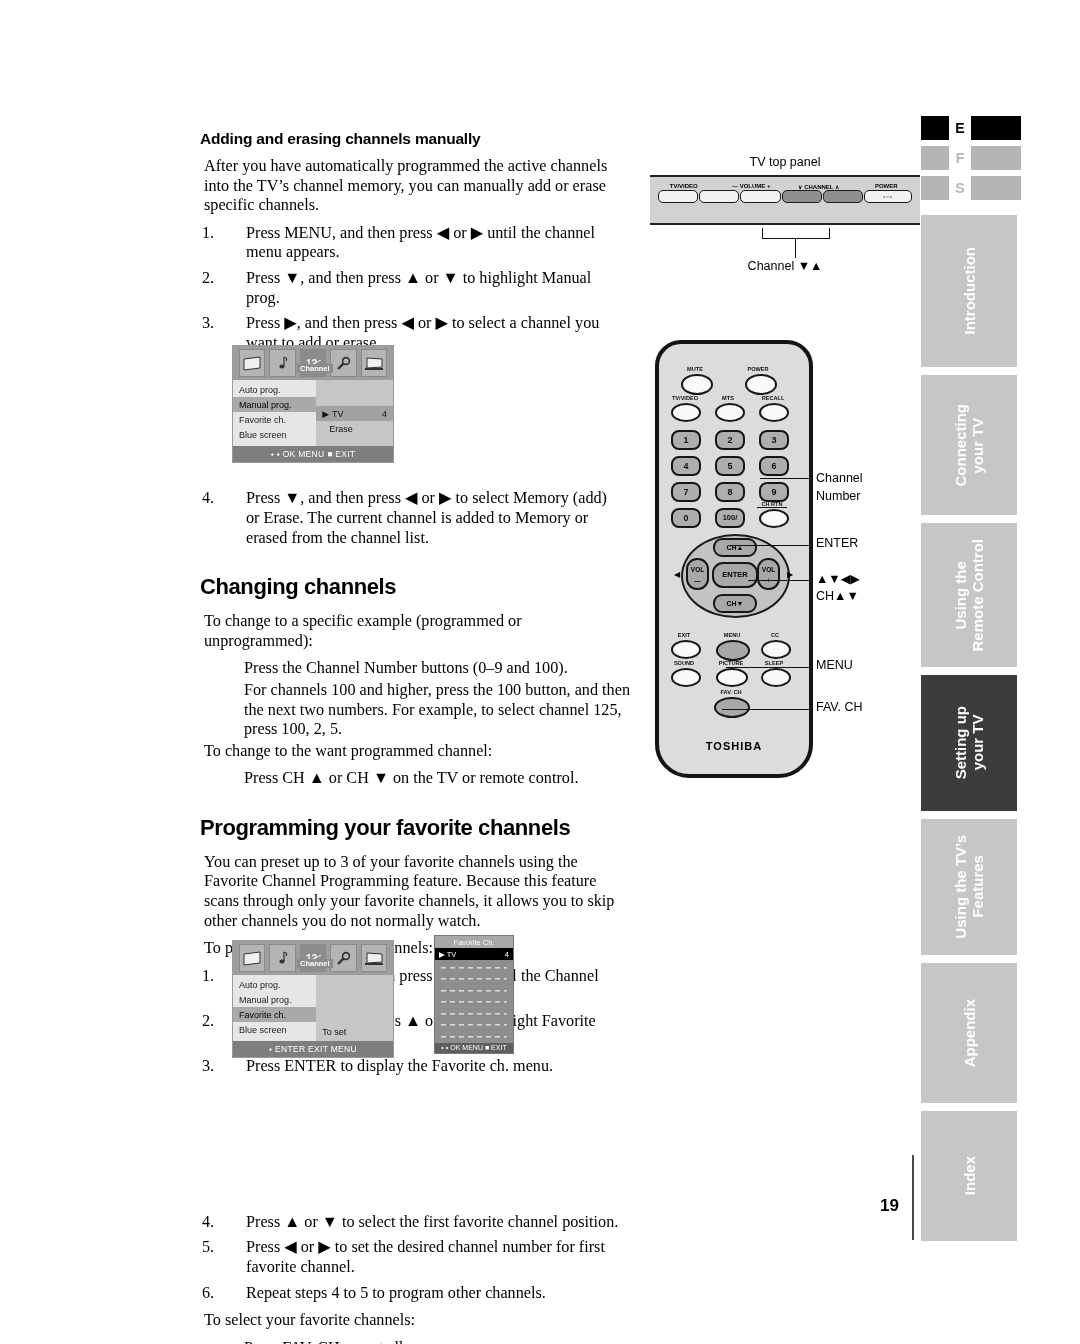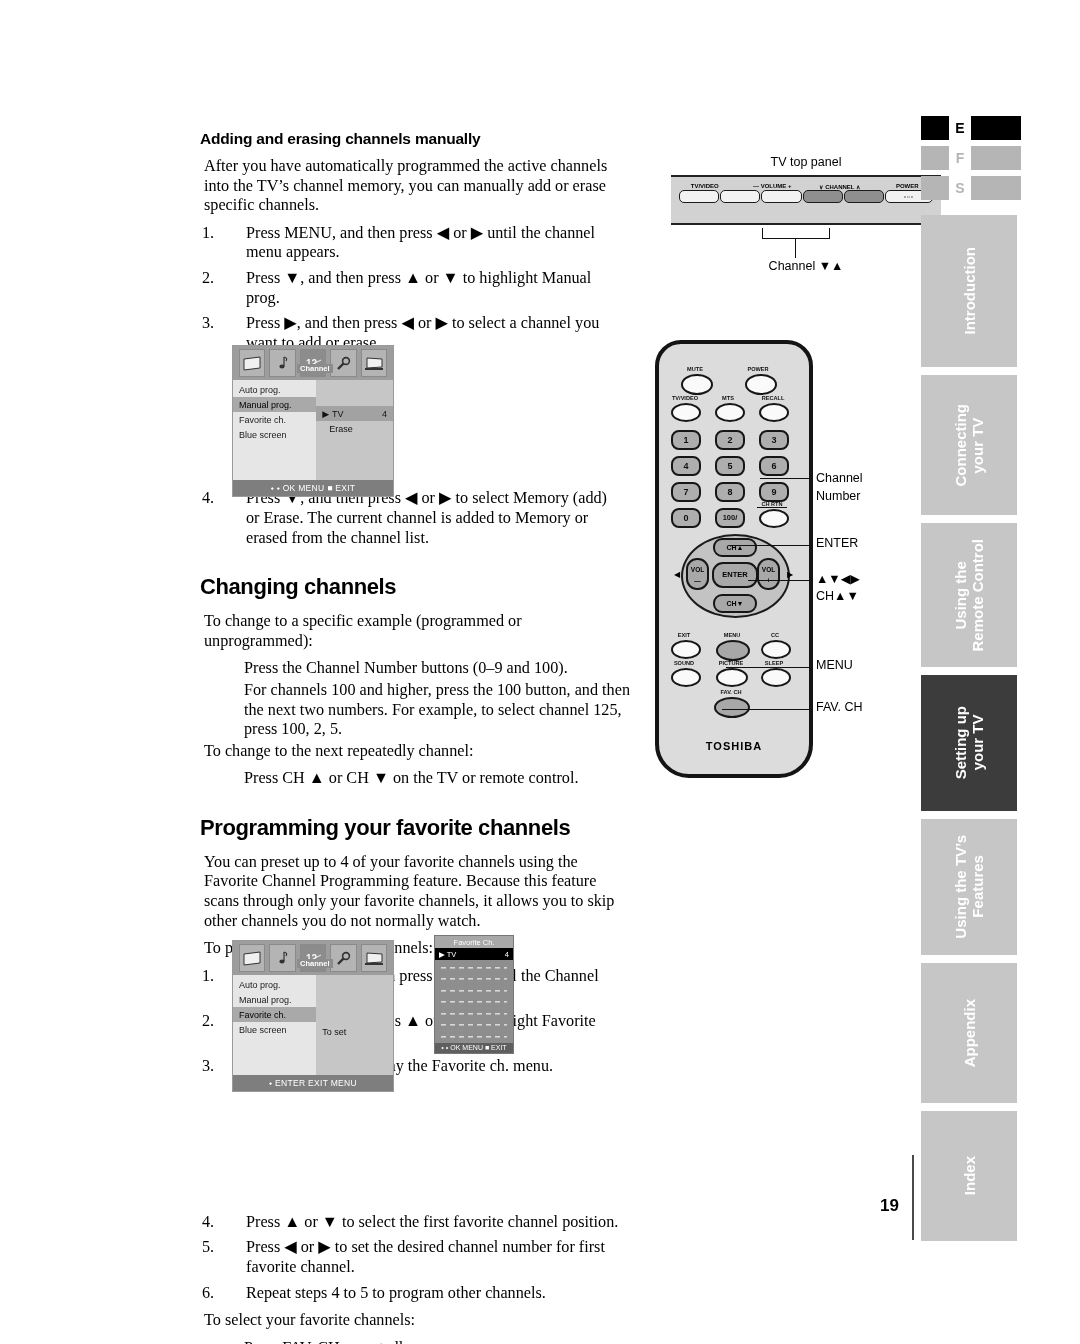--- a/index.html
+++ b/index.html
@@ -39,21 +39,21 @@
     width:30px;height:26px;margin:0 2px;background:#b4b4b4;
     border:1px solid #8a8a8a;display:flex;align-items:center;justify-content:center;
     position:relative;
   }
   .ic.sel{background:#8c8c8c;}
   .ic svg{display:block;}
   .ic-label{
     position:absolute;left:64px;top:18px;font-family:"Liberation Sans", sans-serif;
     font-size:7.5px;color:#fff;font-weight:bold;background:#8c8c8c;padding:0 3px;
   }
-  .osd-body{display:flex;height:100px;}
+  .osd-body{display:flex;height:66px;}
   .osd-left{width:52%;background:#e6e6e6;padding-top:2px;}
   .osd-right{width:48%;background:#c6c6c6;padding-top:2px;position:relative;}
   .mrow{
     font-family:"Liberation Sans", sans-serif;font-size:9px;color:#1a1a1a;
     padding:2.5px 6px;
   }
   .mrow.hl{background:#a9a9a9;color:#000;}
   .rrow{
     font-family:"Liberation Sans", sans-serif;font-size:9px;color:#111;
     padding:2.5px 6px;
@@ -81,21 +81,21 @@
     background:repeating-linear-gradient(to right,#d8d8d8 0 5px,transparent 5px 9px);
     background-size:100% 1.6px;background-repeat:no-repeat;
     background-position:0 4px;
   }
   .fav-foot{
     background:#5f5f5f;color:#fff;font-family:"Liberation Sans", sans-serif;
     font-size:7px;text-align:center;padding:1px 0;
   }
 
   
-  .tvpanel{position:absolute;left:671px;top:155px;width:270px;}
+  .tvpanel{position:absolute;left:650px;top:155px;width:270px;}
   .tvpanel .cap{
     font-family:"Liberation Sans", sans-serif;font-size:12.5px;text-align:center;
     margin-bottom:6px;
   }
   .tvbar{
     position:relative;background:#d2d2d2;border-top:2px solid #222;
     border-bottom:2px solid #222;height:46px;
   }
   .tvlabels{
     display:flex;font-family:"Liberation Sans", sans-serif;font-size:6px;
@@ -196,25 +196,25 @@
     <div style="height:128px"></div>
 
     <ol class="steps">
       <li><span class="num">4.</span><span>Press ▼, and then press ◀ or ▶ to select Memory (add) or Erase. The current channel is added to Memory or erased from the channel list.</span></li>
     </ol>
 
     <h1 class="big">Changing channels</h1>
     <p class="body">To change to a specific example (programmed or unprogrammed):</p>
     <p class="sub">Press the Channel Number buttons (0–9 and 100).</p>
     <p class="sub">For channels 100 and higher, press the 100 button, and then the next two numbers. For example, to select channel 125, press 100, 2, 5.</p>
-    <p class="body">To change to the next repeatedly channel:</p>
+    <p class="body">To change to the want programmed channel:</p>
     <p class="sub">Press CH ▲ or CH ▼ on the TV or remote control.</p>
 
     <h1 class="big">Programming your favorite channels</h1>
-    <p class="body">You can preset up to 4 of your favorite channels using the Favorite Channel Programming feature. Because this feature scans through only your favorite channels, it allows you to skip other channels you do not normally watch.</p>
+    <p class="body">You can preset up to 3 of your favorite channels using the Favorite Channel Programming feature. Because this feature scans through only your favorite channels, it allows you to skip other channels you do not normally watch.</p>
     <p class="body">To program your favorite channels:</p>
 
     <ol class="steps">
       <li><span class="num">1.</span><span>Press MENU, and then press ◀ or ▶ until the Channel menu appears.</span></li>
       <li><span class="num">2.</span><span>Press ▼, and then press ▲ or ▼ to highlight Favorite ch..</span></li>
       <li><span class="num">3.</span><span>Press ENTER to display the Favorite ch. menu.</span></li>
     </ol>
 
     <div style="height:128px"></div>
 

